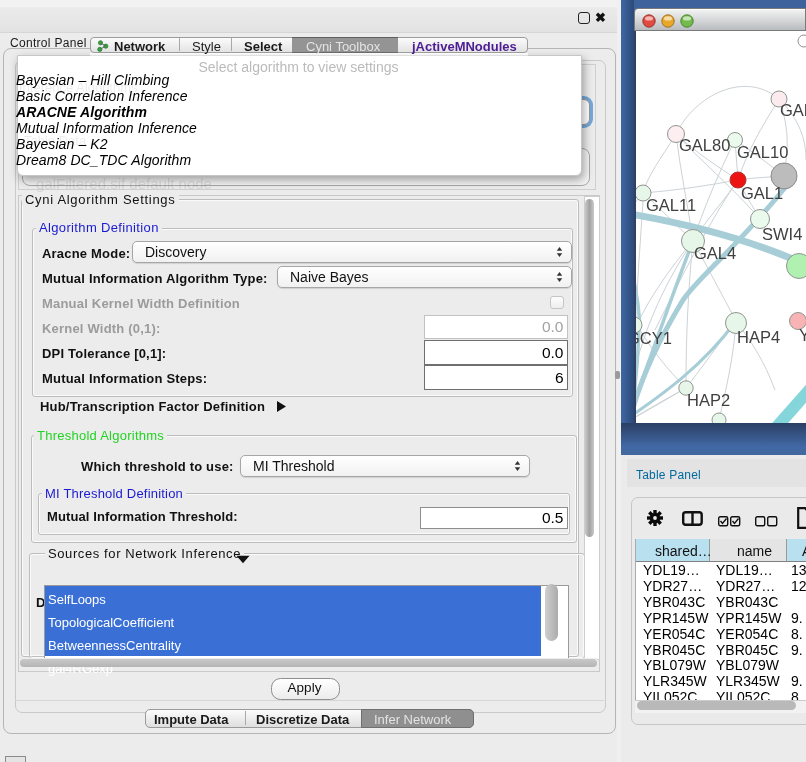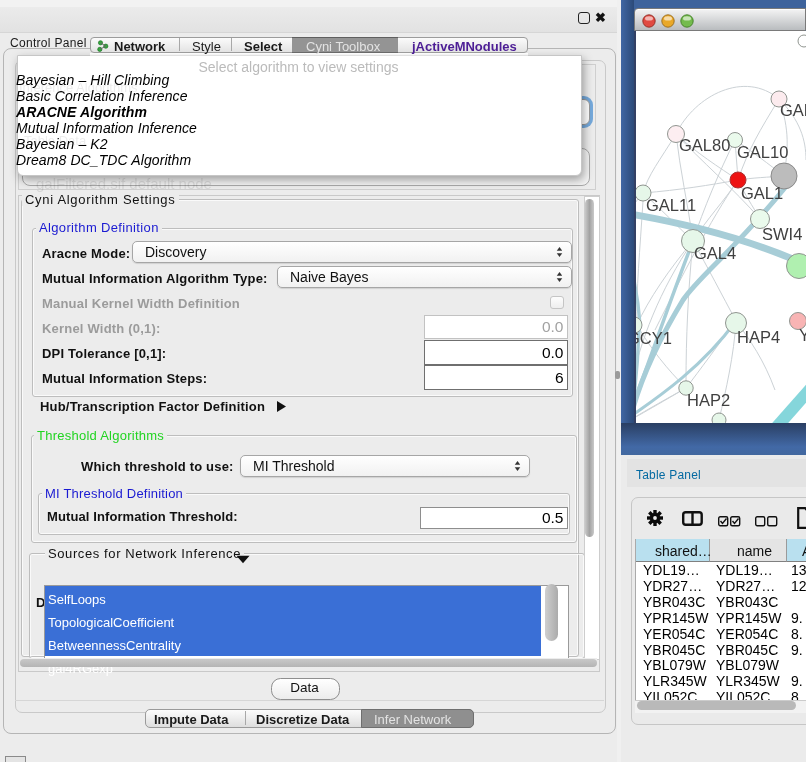--- a/index.html
+++ b/index.html
@@ -152,21 +152,21 @@
   <div class="abs" style="left:45px;top:586px;width:496px;height:70px;background:#3a6fd6;"></div>
   <div class="abs" style="left:48px;top:588px;font-size:13px;color:#fff;line-height:23px;">SelfLoops<br>TopologicalCoefficient<br>BetweennessCentrality<br>gal4RGexp</div>
   <div class="abs" style="left:545px;top:584px;width:13px;height:57px;background:linear-gradient(90deg,#cfcfcf,#ababab);border-radius:7px;"></div>
 
   <div class="abs" style="left:584px;top:196px;width:14px;height:462px;background:#fff;border:1px solid #cdcdcd;"></div>
   <div class="abs" style="left:585px;top:199px;width:9px;height:338px;background:linear-gradient(90deg,#c9c9c9,#a2a2a2,#c9c9c9);border-radius:5px;"></div>
   <div class="abs" style="left:19px;top:658px;width:578px;height:9px;background:#ededed;"></div>
   <div class="abs" style="left:20px;top:659px;width:577px;height:8px;background:linear-gradient(#c8c8c8,#b4b4b4);border-radius:4px;"></div>
 
   <div class="abs" style="left:271px;top:677.5px;width:67px;height:20px;border:1px solid #8f8f8f;border-radius:9.5px;background:linear-gradient(#ffffff,#ececec);"></div>
-  <div class="abs" style="left:271px;top:679.5px;width:67px;text-align:center;font-size:13.5px;color:#111;">Data</div>
+  <div class="abs" style="left:271px;top:679.5px;width:67px;text-align:center;font-size:13.5px;color:#111;">Apply</div>
   <div class="abs" style="left:15px;top:700px;width:589px;height:1px;background:#d6d6d6;"></div>
 
   <div class="abs" style="left:145px;top:708.5px;width:329px;height:19.5px;border:1px solid #9a9a9a;border-radius:5px;background:linear-gradient(#fcfcfc,#dedede);box-sizing:border-box;"></div>
   <div class="abs" style="left:361px;top:708.5px;width:113px;height:19.5px;background:#8f8f8f;border-radius:0 5px 5px 0;border:1.5px solid #6f6f6f;box-sizing:border-box;"></div>
   <div class="abs" style="left:245px;top:711px;width:1px;height:14px;background:#a8a8a8;"></div>
   <div class="abs" style="left:154px;top:711.5px;font-size:13px;font-weight:bold;color:#1a1a1a;">Impute Data</div>
   <div class="abs" style="left:256px;top:711.5px;font-size:13px;font-weight:bold;color:#1a1a1a;">Discretize Data</div>
   <div class="abs" style="left:374px;top:711.5px;font-size:13px;color:#e3e3e3;">Infer Network</div>
 
   <div class="abs" style="left:5px;top:756px;width:19px;height:10px;border:1.5px solid #8a8a8a;background:#e4e4e4;"></div>

